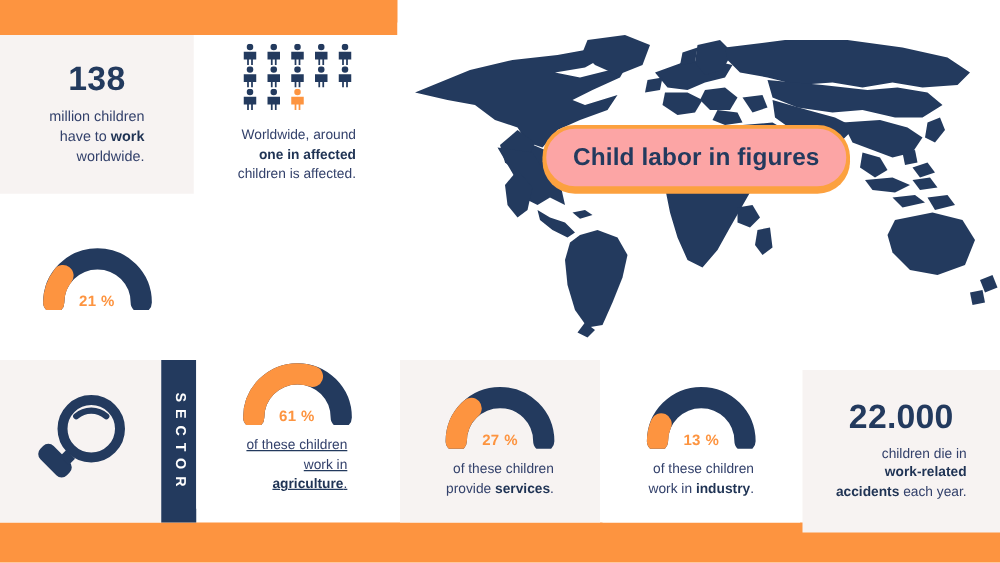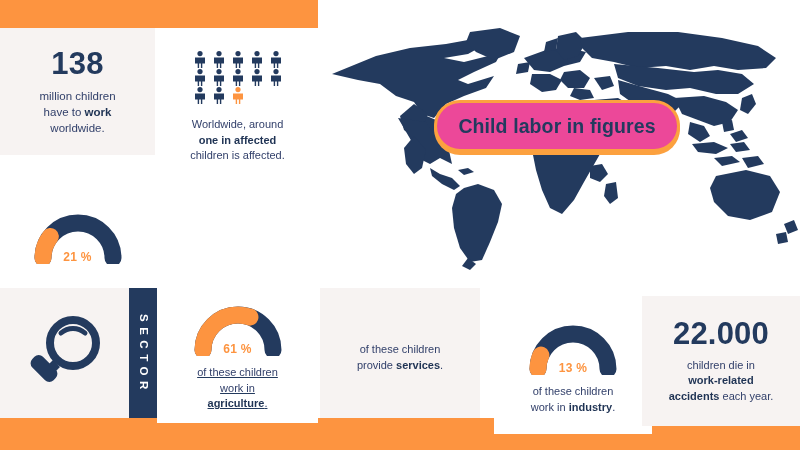--- a/index.html
+++ b/index.html
@@ -12,39 +12,39 @@
   .stage{position:relative;width:800px;height:450px;background:#ffffff;}
 
   
   .bar-top{position:absolute;left:0;top:0;width:318px;height:28px;background:#fd9440;}
   .bar-bottom{position:absolute;left:0;top:418px;width:800px;height:32px;background:#fd9440;}
 
   
   .cell{position:absolute;box-sizing:border-box;display:flex;flex-direction:column;
         align-items:center;justify-content:center;text-align:center;}
   .bg-cream{background:#f7f3f2;}
-  .bg-white{background:#ffffff;margin-top:16px;}
-
-  .bignum{font-size:31px;font-weight:bold;letter-spacing:.2px;color:#233a5e;line-height:1;}
-  .caption{font-size:11.5px;line-height:16px;color:#33416b;margin-top:9px;max-width:128px;}
+  .bg-white{background:#ffffff;}
+
+  .bignum{font-size:27px;font-weight:bold;letter-spacing:.2px;color:#233a5e;line-height:1;}
+  .caption{font-size:11.5px;line-height:16px;color:#33416b;margin-top:9px;max-width:128px;text-align:right;}
   .caption b{font-weight:bold;color:#1f3354;}
   .caption-sm{font-size:11px;line-height:15.5px;}
 
   
   #cell-138{left:0;top:28px;width:155px;height:127px;}
   #cell-ratio{left:157px;top:28px;width:161px;height:127px;}
   #cell-21{left:0;top:157px;width:155px;height:129px;}
   #cell-868{left:157px;top:157px;width:161px;height:129px;}
 
   
   #cell-glass{left:0;top:288px;width:129px;height:130px;}
   #cell-sector{left:129px;top:288px;width:28px;height:130px;background:#233a5e;}
   #cell-agri{left:157px;top:277px;width:161px;height:130px;text-decoration:underline;}
   #cell-serv{left:320px;top:288px;width:160px;height:130px;}
-  #cell-ind{left:494px;top:288px;width:158px;height:130px;}
+  #cell-ind{left:482px;top:288px;width:158px;height:130px;}
   #cell-22000{left:642px;top:296px;width:158px;height:130px;}
 
   .sector-text{writing-mode:vertical-rl;font-size:11.5px;font-weight:bold;
     letter-spacing:5.5px;color:#ffffff;line-height:1;text-indent:3px;}
 
   
   .people{display:grid;grid-template-columns:repeat(5,18px);gap:1px 1px;justify-items:center;
           margin-bottom:4px;}
   .people svg{display:block;}
 
@@ -57,21 +57,21 @@
 
   
   .magnifier{width:84px;height:84px;}
 
   
   .map-area{position:absolute;left:318px;top:18px;width:482px;height:268px;background:#ffffff;}
   .map-area svg{display:block;width:100%;height:100%;}
 
   
   .title-pill{position:absolute;left:434px;top:100px;width:246px;height:52px;
-    box-sizing:border-box;background:#ec4899;border:3px solid #fca13f;border-radius:26px;
+    box-sizing:border-box;background:#fca5a5;border:3px solid #fca13f;border-radius:26px;
     display:flex;align-items:center;justify-content:center;
     box-shadow:0 3px 0 0 #fca13f;}
   .title-pill span{font-size:19.5px;font-weight:bold;color:#233a5e;letter-spacing:.1px;}
 </style>
 </head>
 <body>
 
 <div class="stage">
 
   <div class="bar-top"></div>
@@ -288,20 +288,29 @@
       </div>
     </div>
     <div class="caption caption-sm">
       <span>of these children</span><br>
       <span>work in</span><br>
       <b>agriculture</b><span>.</span>
     </div>
   </div>
 
   <div class="cell bg-cream" id="cell-serv">
+    <div class="gauge-wrap">
+      <div class="gauge">
+        <svg viewBox="0 0 98 52" aria-hidden="true">
+          <path d="M14 46 A35 35 0 0 1 84 46" fill="none" stroke="#233a5e" stroke-width="17" stroke-linecap="round"></path>
+          <path class="gauge-fill" d="M14 46 A35 35 0 0 1 84 46" fill="none" stroke="#fd9440" stroke-width="17" stroke-linecap="round" stroke-dasharray="29.69223197937012 219.9424591064453"></path>
+        </svg>
+        <div class="gauge-label">27 %</div>
+      </div>
+    </div>
     <div class="caption caption-sm">
       <span>of these children</span><br>
       <span>provide </span><b>services</b><span>.</span>
     </div>
   </div>
 
   <div class="cell bg-white" id="cell-ind">
     <div class="gauge-wrap">
       <div class="gauge">
         <svg viewBox="0 0 98 52" aria-hidden="true">

